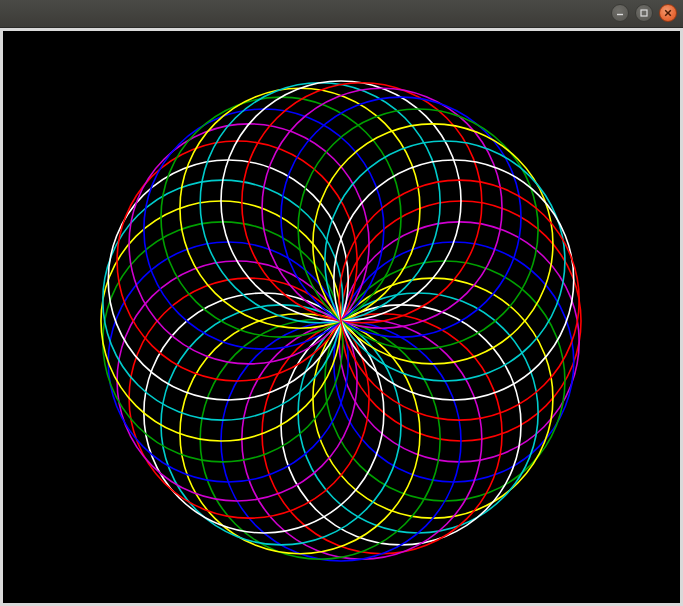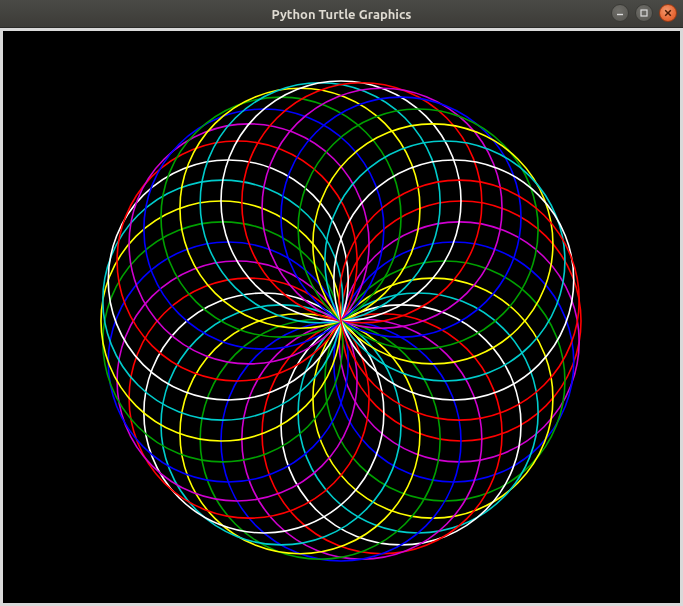--- a/index.html
+++ b/index.html
@@ -67,21 +67,20 @@
       display: flex;
       align-items: center;
       justify-content: center;
     }
     svg.spiro { position: absolute; }
   </style>
 </head>
 <body>
 
 <div class="titlebar">
-  <div class="titlebar-title">Python Turtle Graphics</div>
   <div class="window-controls">
     <div class="wbtn min">
       <svg viewBox="0 0 10 10">
           <line x1="2" y1="6.5" x2="8" y2="6.5" stroke="#dcdcdc" stroke-width="1.4"></line>
         </svg>
     </div>
     <div class="wbtn max">
       <svg viewBox="0 0 10 10">
           <rect x="2" y="2" width="6" height="6" fill="none" stroke="#dcdcdc" stroke-width="1.2"></rect>
         </svg>

